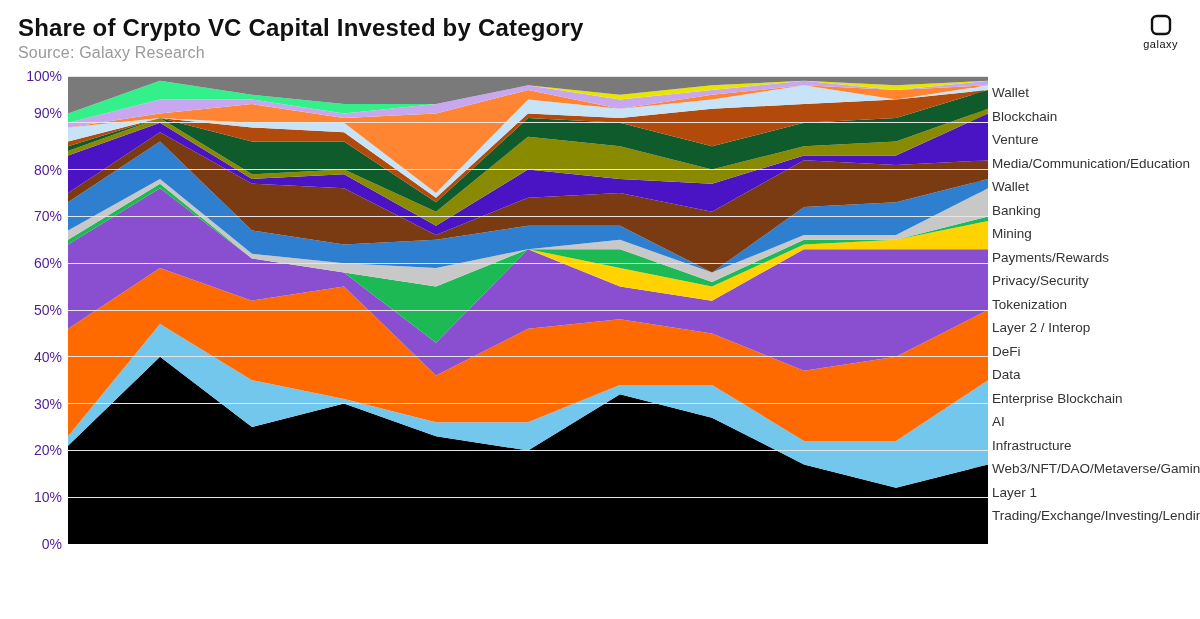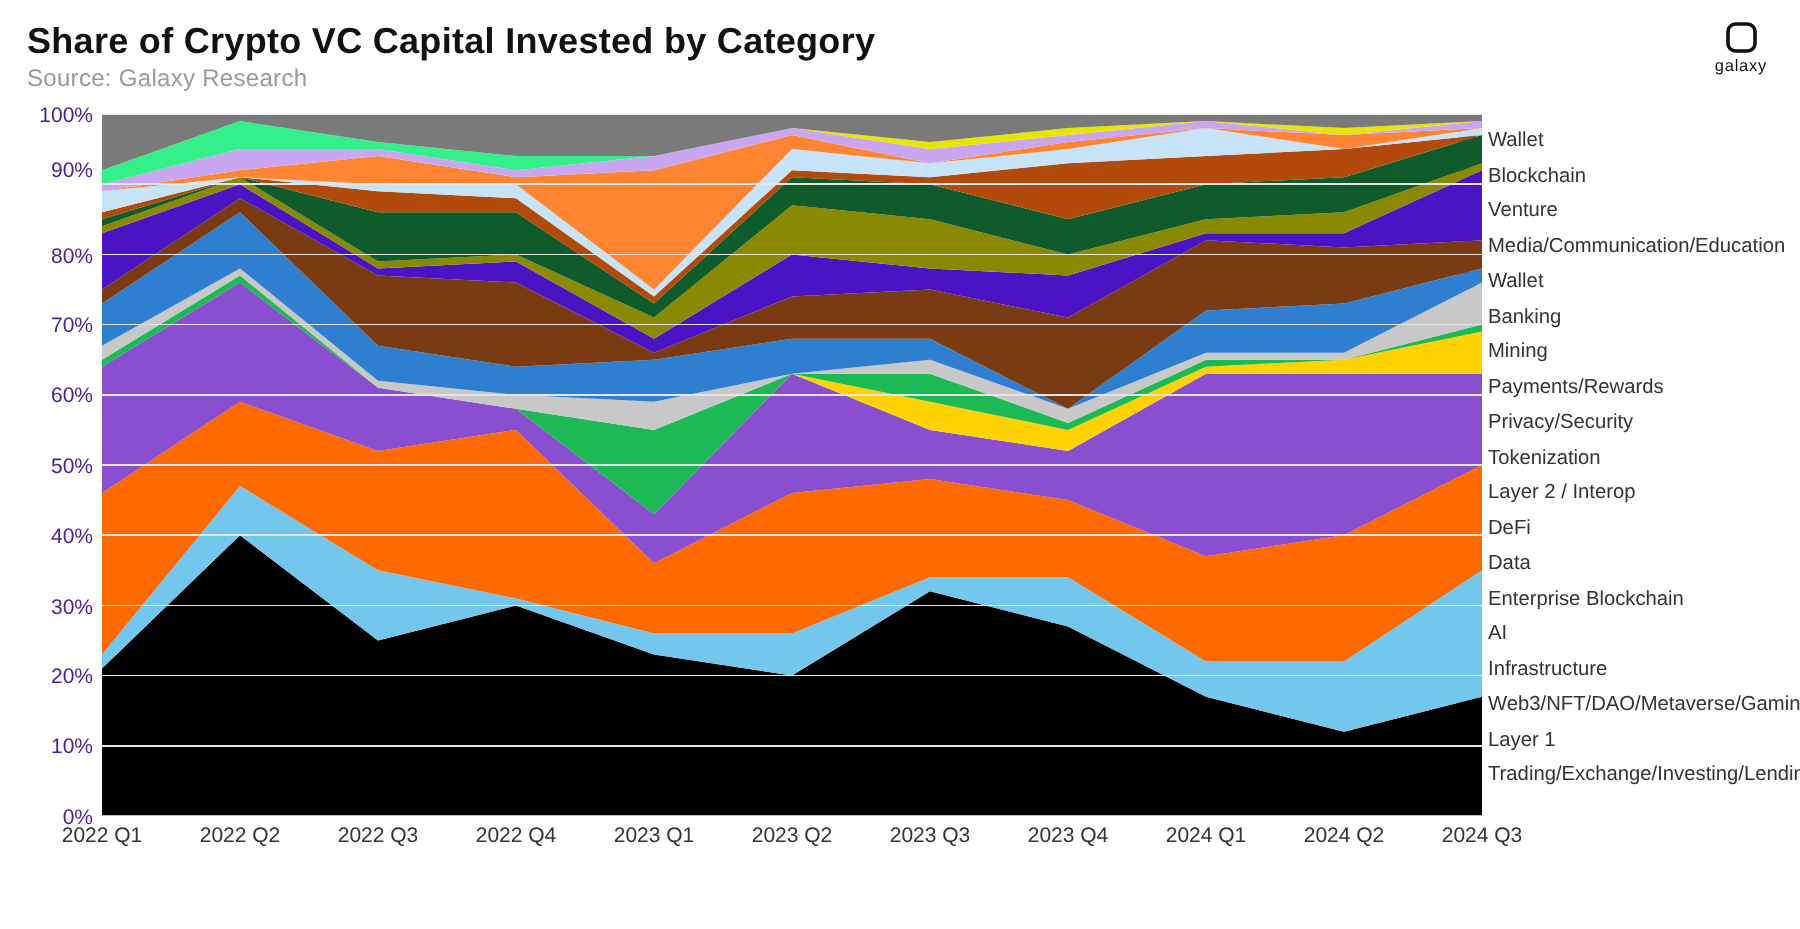--- a/index.html
+++ b/index.html
@@ -195,33 +195,20 @@
               <line x1="0" x2="920" y1="234" y2="234"></line>
               <line x1="0" x2="920" y1="187.2" y2="187.2"></line>
               <line x1="0" x2="920" y1="140.40000000000003" y2="140.40000000000003"></line>
               <line x1="0" x2="920" y1="93.59999999999997" y2="93.59999999999997"></line>
               <line x1="0" x2="920" y1="46.80000000000001" y2="46.80000000000001"></line>
               <line x1="0" x2="920" y1="0" y2="0"></line>
             </g>
         </svg>
       </div>
 
-      <div class="x-ticks" id="x-ticks">
-          <div class="x-tick" style="left: 0px;">2022 Q1</div>
-          <div class="x-tick" style="left: 92px;">2022 Q2</div>
-          <div class="x-tick" style="left: 184px;">2022 Q3</div>
-          <div class="x-tick" style="left: 276px;">2022 Q4</div>
-          <div class="x-tick" style="left: 368px;">2023 Q1</div>
-          <div class="x-tick" style="left: 460px;">2023 Q2</div>
-          <div class="x-tick" style="left: 552px;">2023 Q3</div>
-          <div class="x-tick" style="left: 644px;">2023 Q4</div>
-          <div class="x-tick" style="left: 736px;">2024 Q1</div>
-          <div class="x-tick" style="left: 828px;">2024 Q2</div>
-          <div class="x-tick" style="left: 920px;">2024 Q3</div>
-        </div>
     </div>
     <div class="legend" id="legend">
         <div class="legend-item">
           <span class="swatch" style="background: rgb(122, 122, 122);"></span>
           <span>Wallet</span>
         </div>
         <div class="legend-item">
           <span class="swatch" style="background: rgb(51, 240, 138);"></span>
           <span>Blockchain</span>
         </div>

